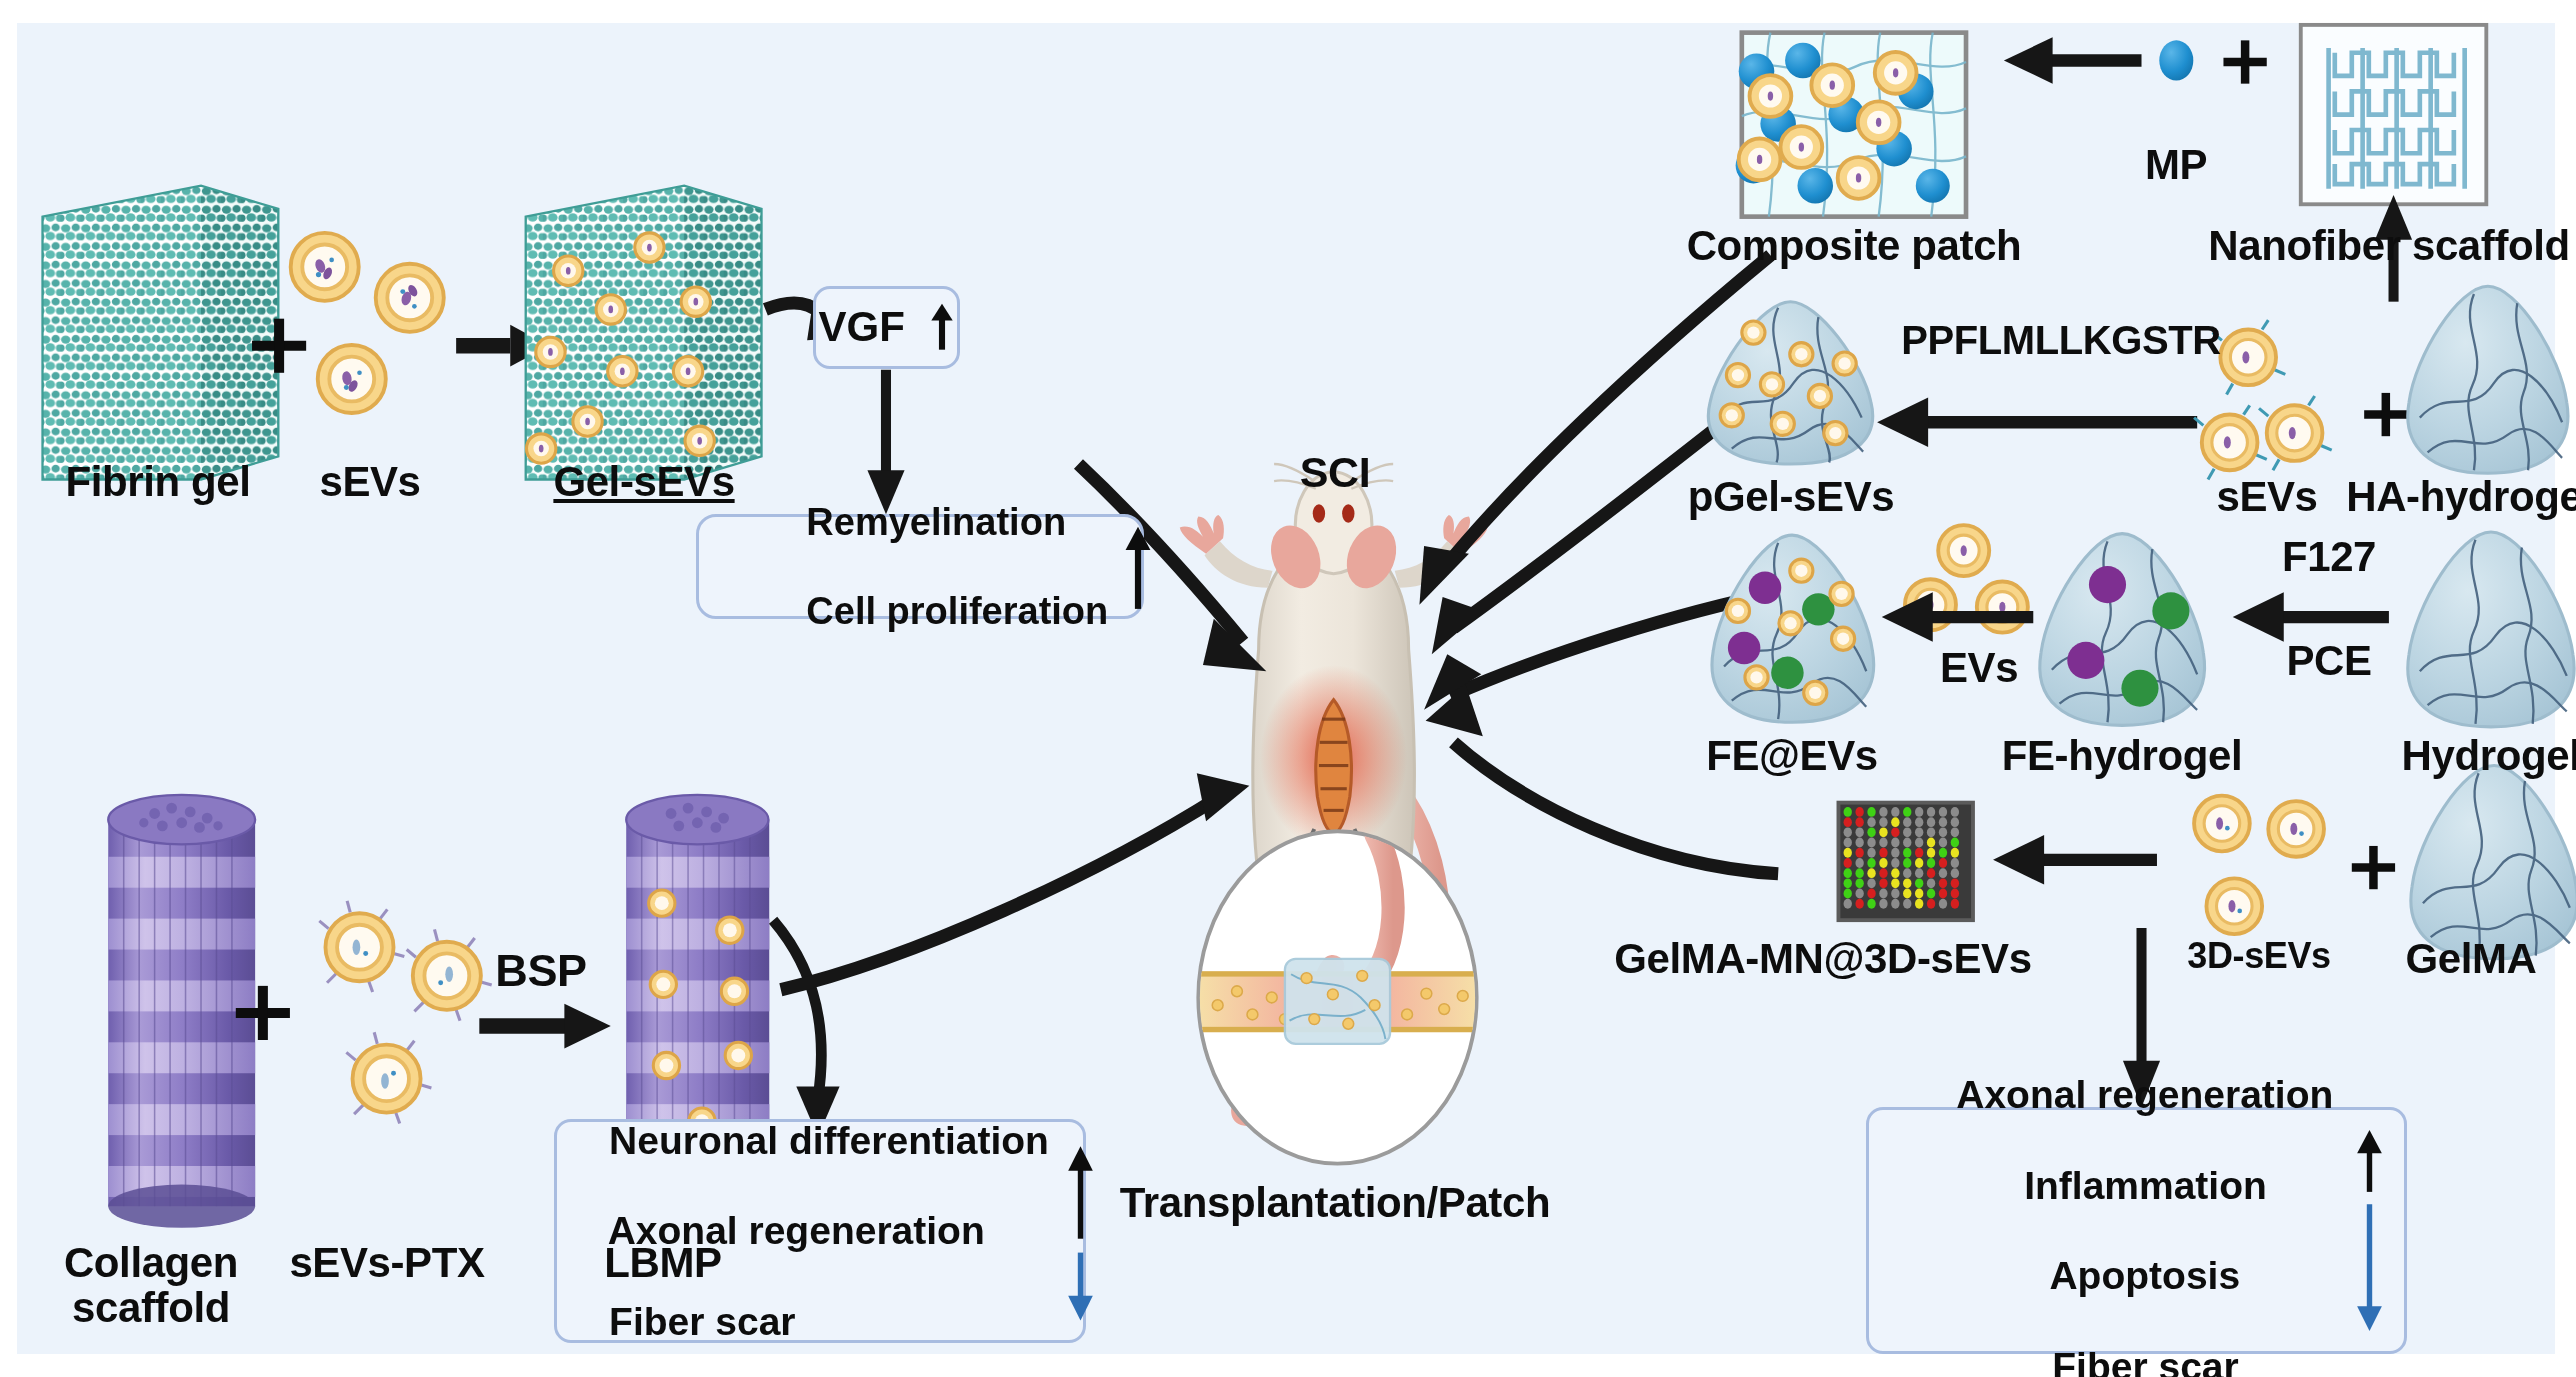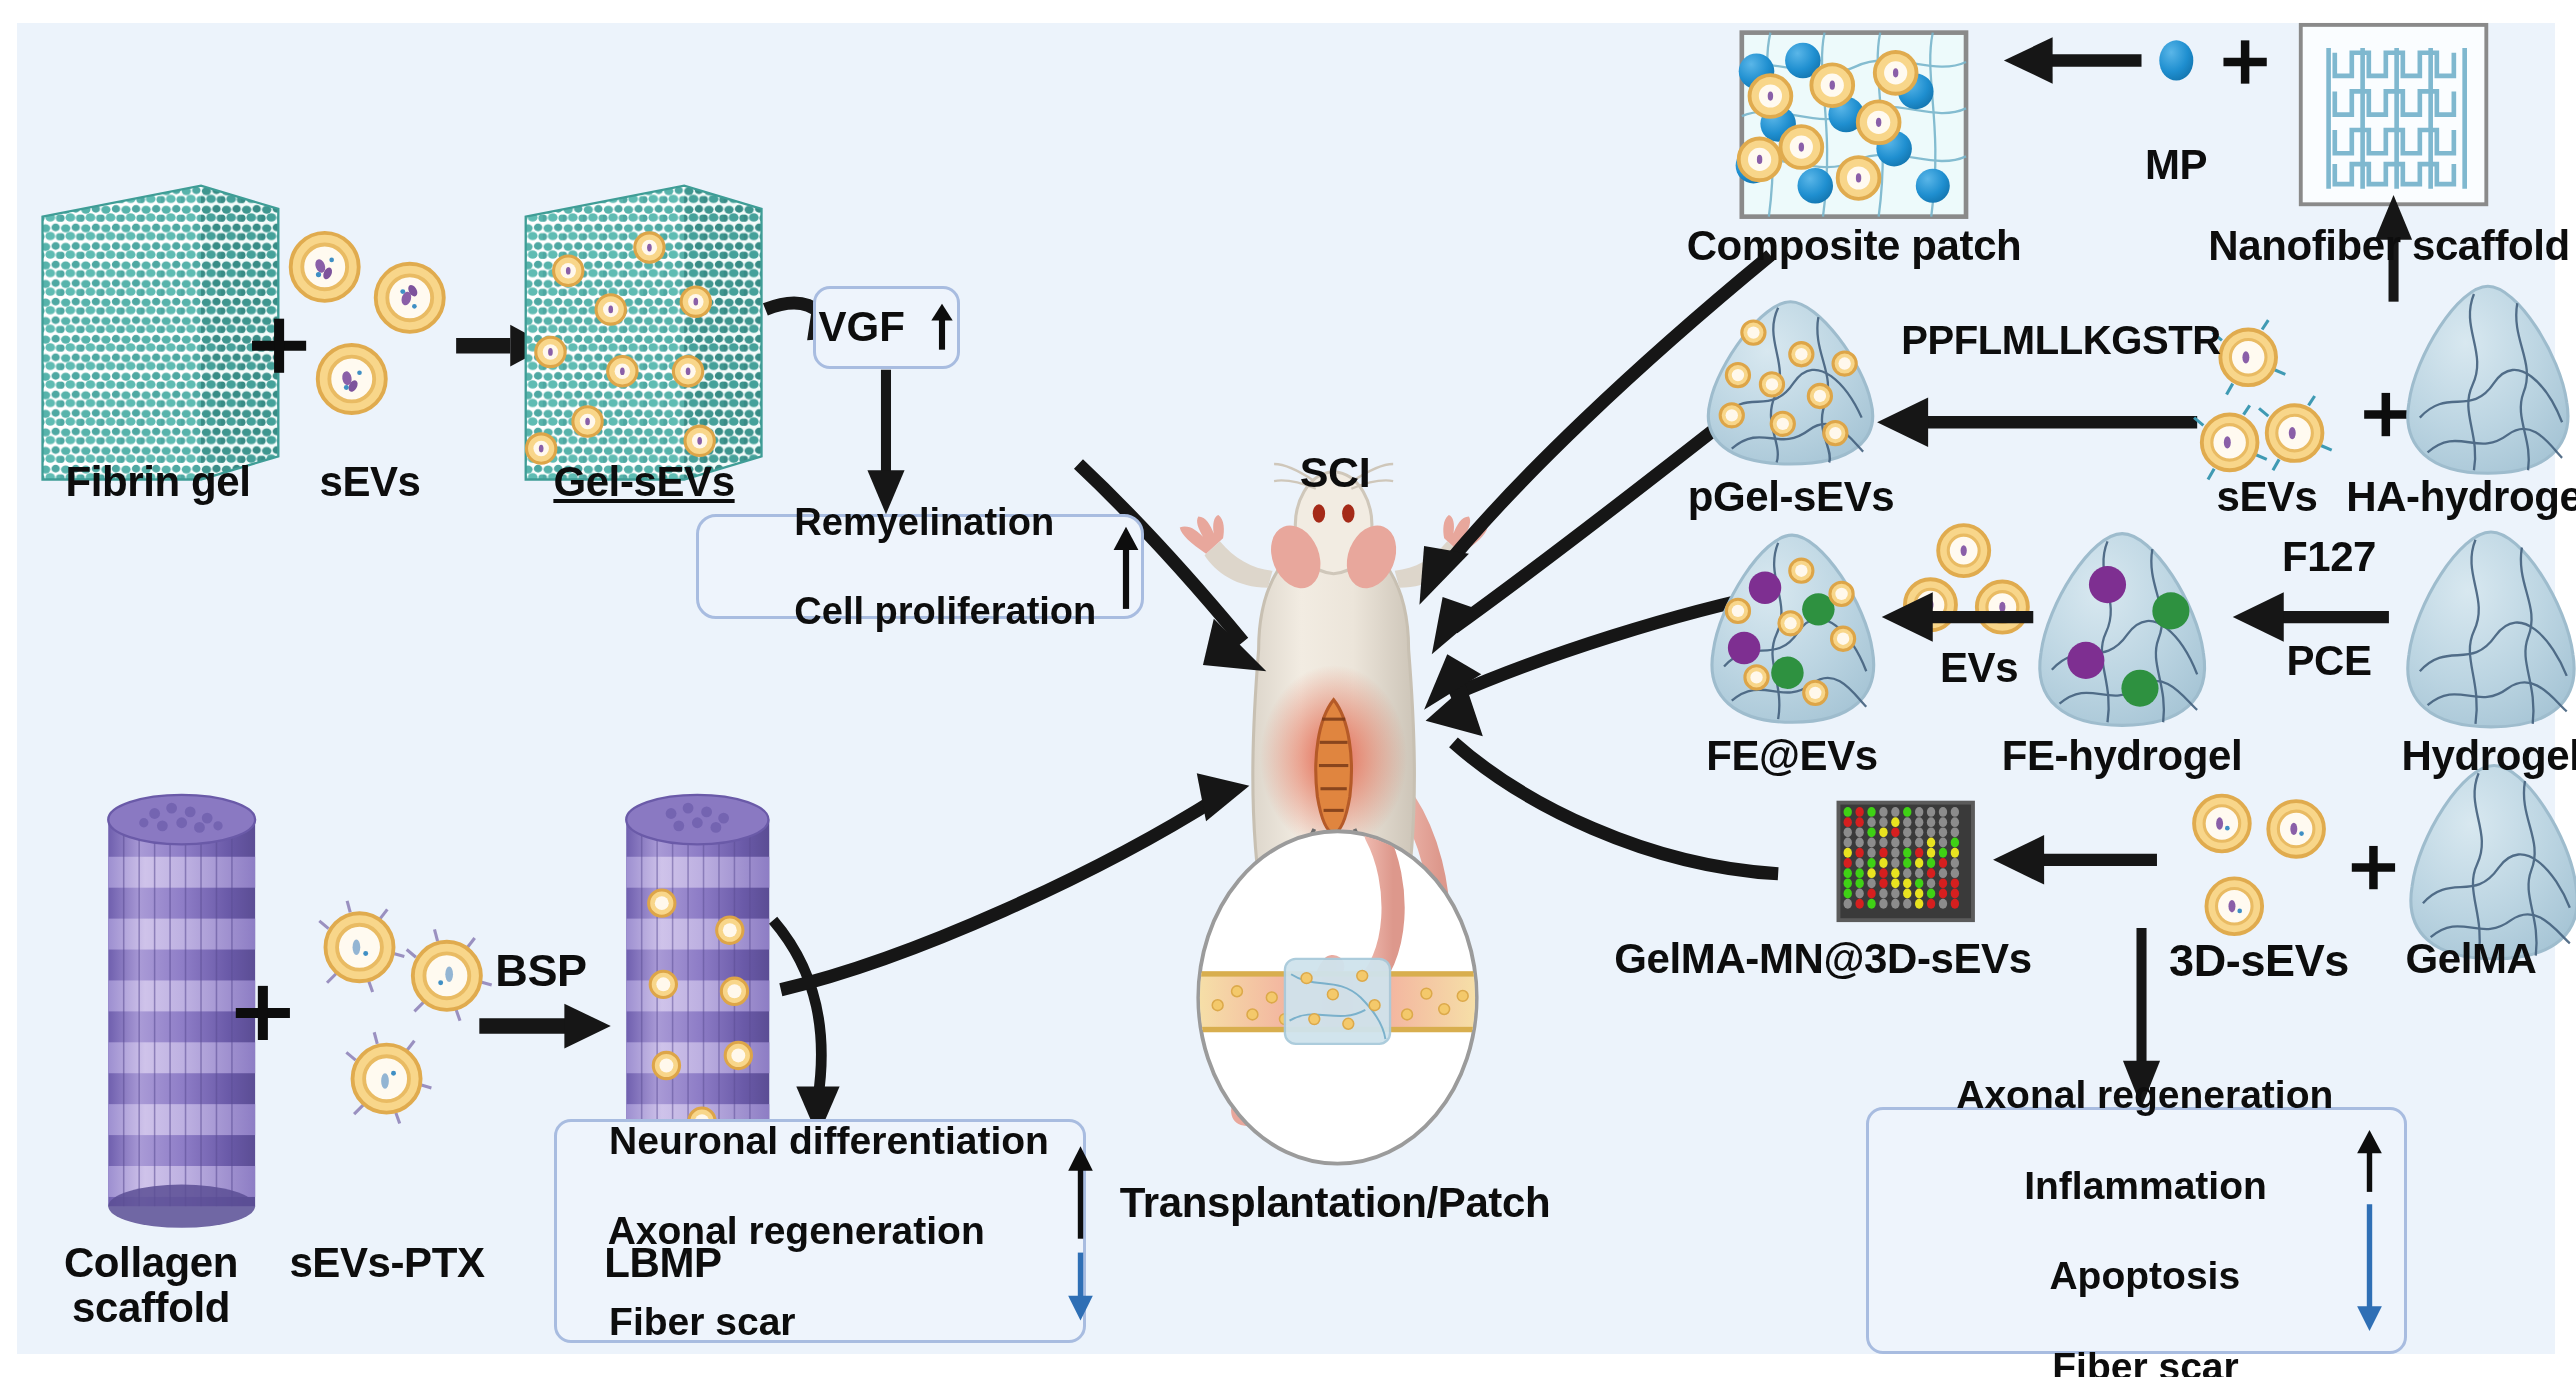--- a/index.html
+++ b/index.html
@@ -924,21 +924,21 @@
   </svg>
 
   <div class="boxed" style="left:813px;top:286px;width:147px;height:83px;justify-content:center;">
     <span class="boxtxt" style="font-size:42px;">VGF</span>
     <svg width="26" height="51" style="margin-left:7.7px" viewBox="0 0 34 66">
       <line x1="17" y1="62" x2="17" y2="22" stroke="#0d0d0d" stroke-width="8"></line>
       <polygon points="3,24 31,24 17,2" fill="#0d0d0d"></polygon>
     </svg>
   </div>
 
-  <div class="boxed" style="left:696px;top:514px;width:448px;height:105px;padding:0 32px;justify-content:space-between;border-radius:20px;">
+  <div class="boxed" style="left:696px;top:514px;width:448px;height:105px;padding:0 44px;justify-content:space-between;border-radius:20px;">
     <span class="boxtxt" style="font-size:38px;">
       <span>Remyelination</span><br>
       <span>Cell proliferation</span>
     </span>
     <svg width="28" height="90" viewBox="0 0 36 116">
       <line x1="18" y1="112" x2="18" y2="34" stroke="#0d0d0d" stroke-width="8"></line>
       <polygon points="2,36 34,36 18,6" fill="#0d0d0d"></polygon>
     </svg>
   </div>
 
@@ -994,16 +994,16 @@
   <div class="lbl ctr" style="left:2470px;top:475px;font-size:42px;">HA-hydrogel</div>
 
   <div class="lbl ctr" style="left:1792px;top:734px;font-size:42px;">FE@EVs</div>
   <div class="lbl ctr" style="left:1979px;top:646px;font-size:42px;">EVs</div>
   <div class="lbl ctr" style="left:2122px;top:734px;font-size:42px;">FE-hydrogel</div>
   <div class="lbl ctr" style="left:2329px;top:535px;font-size:42px;">F127</div>
   <div class="lbl ctr" style="left:2329px;top:639px;font-size:42px;">PCE</div>
   <div class="lbl ctr" style="left:2491px;top:734px;font-size:42px;">Hydrogel</div>
 
   <div class="lbl ctr" style="left:1823px;top:937px;font-size:42px;">GelMA-MN@3D-sEVs</div>
-  <div class="lbl ctr" style="left:2259px;top:937px;font-size:45px;">3D-sEVs</div>
+  <div class="lbl ctr" style="left:2259px;top:937px;font-size:36px;">3D-sEVs</div>
   <div class="lbl ctr" style="left:2471px;top:937px;font-size:42px;">GelMA</div>
 </div>
 
 
 </body></html>

